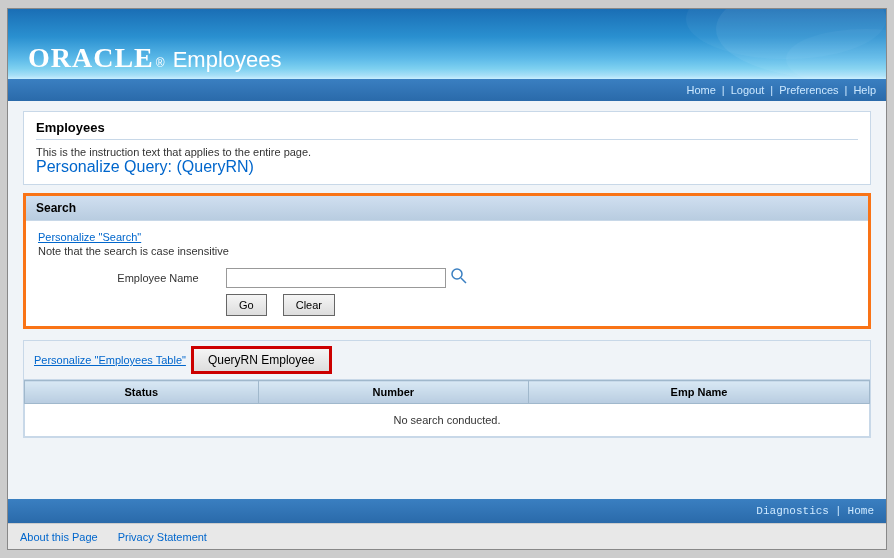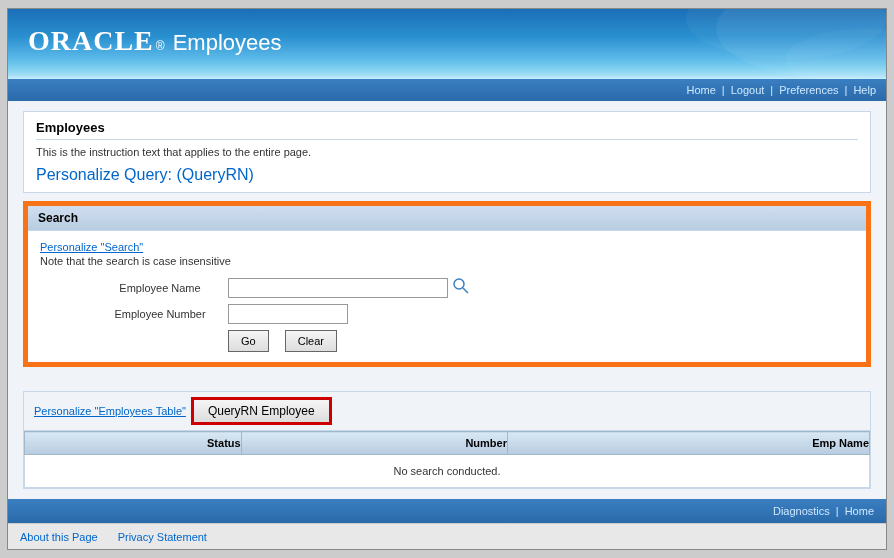--- a/index.html
+++ b/index.html
@@ -18,22 +18,22 @@
       border: 1px solid #888;
       background: #fff;
       display: flex;
       flex-direction: column;
     }
     
     .header {
       background: linear-gradient(180deg, #1a6eb5 0%, #2a90d0 40%, #5ab8e8 70%, #7dd0f0 85%, #a8e0f8 95%, #c8eeff 100%);
       height: 70px;
       display: flex;
-      align-items: flex-start;
-      padding: 16px 20px;
+      align-items: flex-end;
+      padding: 5px 20px;
       position: relative;
       overflow: hidden;
     }
     .header-logo {
       display: flex;
       align-items: baseline;
       gap: 2px;
     }
     .oracle-text {
       font-size: 28px;
@@ -98,33 +98,33 @@
       font-size: 13px;
       font-weight: bold;
       color: #000;
       border-bottom: 1px solid #c8d8e8;
       padding-bottom: 4px;
       margin-bottom: 6px;
     }
     .instruction-text {
       font-size: 11px;
       color: #333;
-      margin-bottom: 8px;
+      margin-bottom: 0;
     }
     .personalize-link {
       color: #0066cc;
       text-decoration: none;
       font-size: 16px;
       cursor: pointer;
     }
     
     .search-section {
       background: #fff;
-      border: 5px solid #f97316;
-      margin-bottom: 24px;
+      border: 3px solid #f97316;
+      margin-bottom: 11px;
     }
     .search-header {
       background: linear-gradient(180deg, #d0dff0 0%, #b8cce0 100%);
       padding: 5px 10px;
       font-size: 12px;
       font-weight: bold;
       color: #000;
       border-bottom: 1px solid #c8d8e8;
     }
     .search-body {
@@ -225,22 +225,22 @@
     }
     
     .data-table {
       width: 100%;
       border-collapse: collapse;
       font-size: 11px;
     }
     .data-table th {
       background: linear-gradient(180deg, #d8e8f4 0%, #b8cce0 100%);
       border: 1px solid #a0b8cc;
-      padding: 5px 0;
-      text-align: right;
+      padding: 5px 8px;
+      text-align: center;
       font-weight: bold;
       color: #000;
     }
     .data-table td {
       border: 1px solid #c8d8e8;
       padding: 5px 8px;
       color: #333;
       background: #fff;
     }
     .no-search-row td {
@@ -260,20 +260,21 @@
     }
     .footer-links {
       display: flex;
       gap: 6px;
       color: #cce8ff;
       font-size: 11px;
     }
     .footer-links span {
       cursor: pointer;
       color: #cce8ff;
+      font-family: Liberation Mono, monospace;
     }
     
     .bottom-bar {
       background: #e8e8e8;
       border-top: 1px solid #ccc;
       height: 26px;
       display: flex;
       align-items: center;
       padding: 12px 12px;
       gap: 20px;
@@ -334,24 +335,20 @@
           <label class="form-label">Employee Name</label>
           <input class="form-input employee-name-input" type="text" value="" style="">
           <span class="search-icon">
             <svg class="search-icon-svg" viewBox="0 0 18 18" xmlns="http://www.w3.org/2000/svg">
               <circle cx="7" cy="7" r="5" fill="none" stroke="#3a7fc1" stroke-width="1.5"></circle>
               <line x1="11" y1="11" x2="16" y2="16" stroke="#3a7fc1" stroke-width="1.5"></line>
             </svg>
           </span>
         </div>
 
-        <div class="form-row">
-          <label class="form-label">Employee Number</label>
-          <input class="form-input employee-number-input" type="text" value="" style="">
-        </div>
 
         <div class="button-row">
           <button class="btn">Go</button>
           <button class="btn">Clear</button>
         </div>
       </div>
     </div>
 
     <div class="table-section">
       <div class="table-actions">

